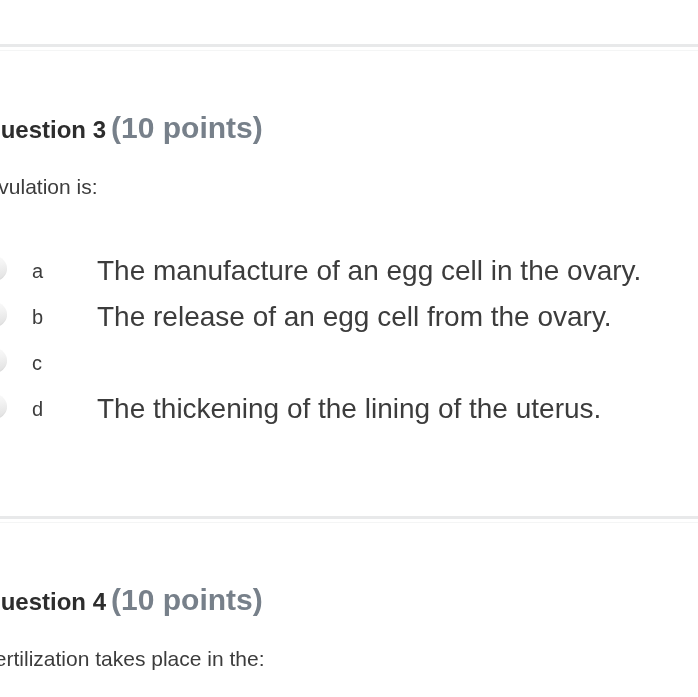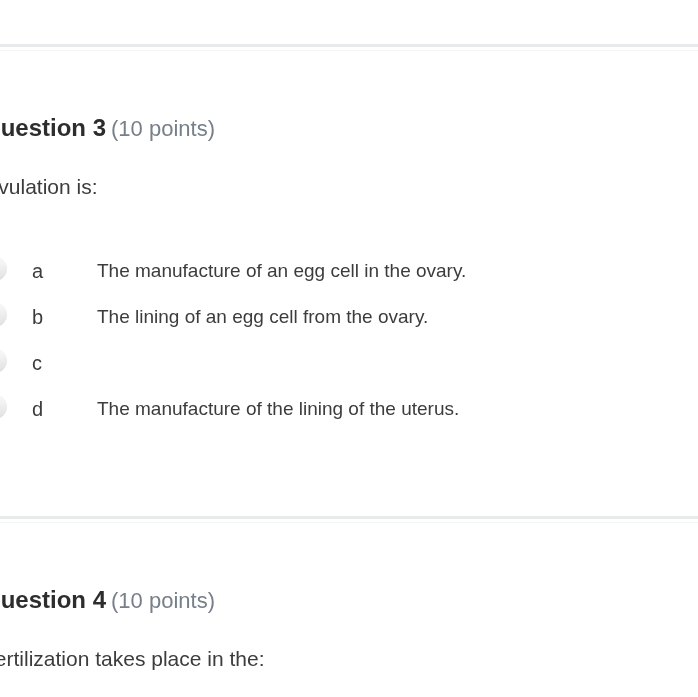--- a/index.html
+++ b/index.html
@@ -56,23 +56,23 @@
     color: #2d2d2d;
     white-space: nowrap;
   }
 
   .question-heading .q-label {
     font-weight: bold;
     color: #2d2d2d;
   }
 
   .question-heading .q-points {
-    font-weight: normal;
+    font-weight: bold;
     color: #77808a;
-    font-size: 22px;
+    font-size: 30px;
     margin-left: 5px;
   }
 
   .question-stem {
     font-size: 21px;
     line-height: 29px;
     color: #3c3c3c;
     white-space: nowrap;
   }
 
@@ -109,21 +109,21 @@
     color: #3c3c3c;
   }
 
   .answer-text {
     position: absolute;
     left: 115px;
     top: 0;
     height: 46px;
     display: flex;
     align-items: center;
-    font-size: 19px;
+    font-size: 28px;
     color: #3c3c3c;
     white-space: nowrap;
   }
 </style>
 </head>
 <body>
 
 <div class="page">
 
   <div class="divider" style="top:44px;"></div>
@@ -143,32 +143,32 @@
 
     <div class="answer-row">
       <span class="radio"></span>
       <span class="answer-letter">a</span>
       <span class="answer-text">The manufacture of an egg cell in the ovary.</span>
     </div>
 
     <div class="answer-row">
       <span class="radio"></span>
       <span class="answer-letter">b</span>
-      <span class="answer-text">The lining of an egg cell from the ovary.</span>
+      <span class="answer-text">The release of an egg cell from the ovary.</span>
     </div>
 
     <div class="answer-row">
       <span class="radio"></span>
       <span class="answer-letter">c</span>
     </div>
 
     <div class="answer-row">
       <span class="radio"></span>
       <span class="answer-letter">d</span>
-      <span class="answer-text">The manufacture of the lining of the uterus.</span>
+      <span class="answer-text">The thickening of the lining of the uterus.</span>
     </div>
 
   </div>
 
   <div class="divider" style="top:516px;"></div>
   <div class="divider-faint" style="top:522px;"></div>
 
   <div class="crop-shift question-block" style="top:584px;">
     <div class="question-heading">
       <span class="q-label">Question 4</span><span class="q-points">(10 points)</span>

